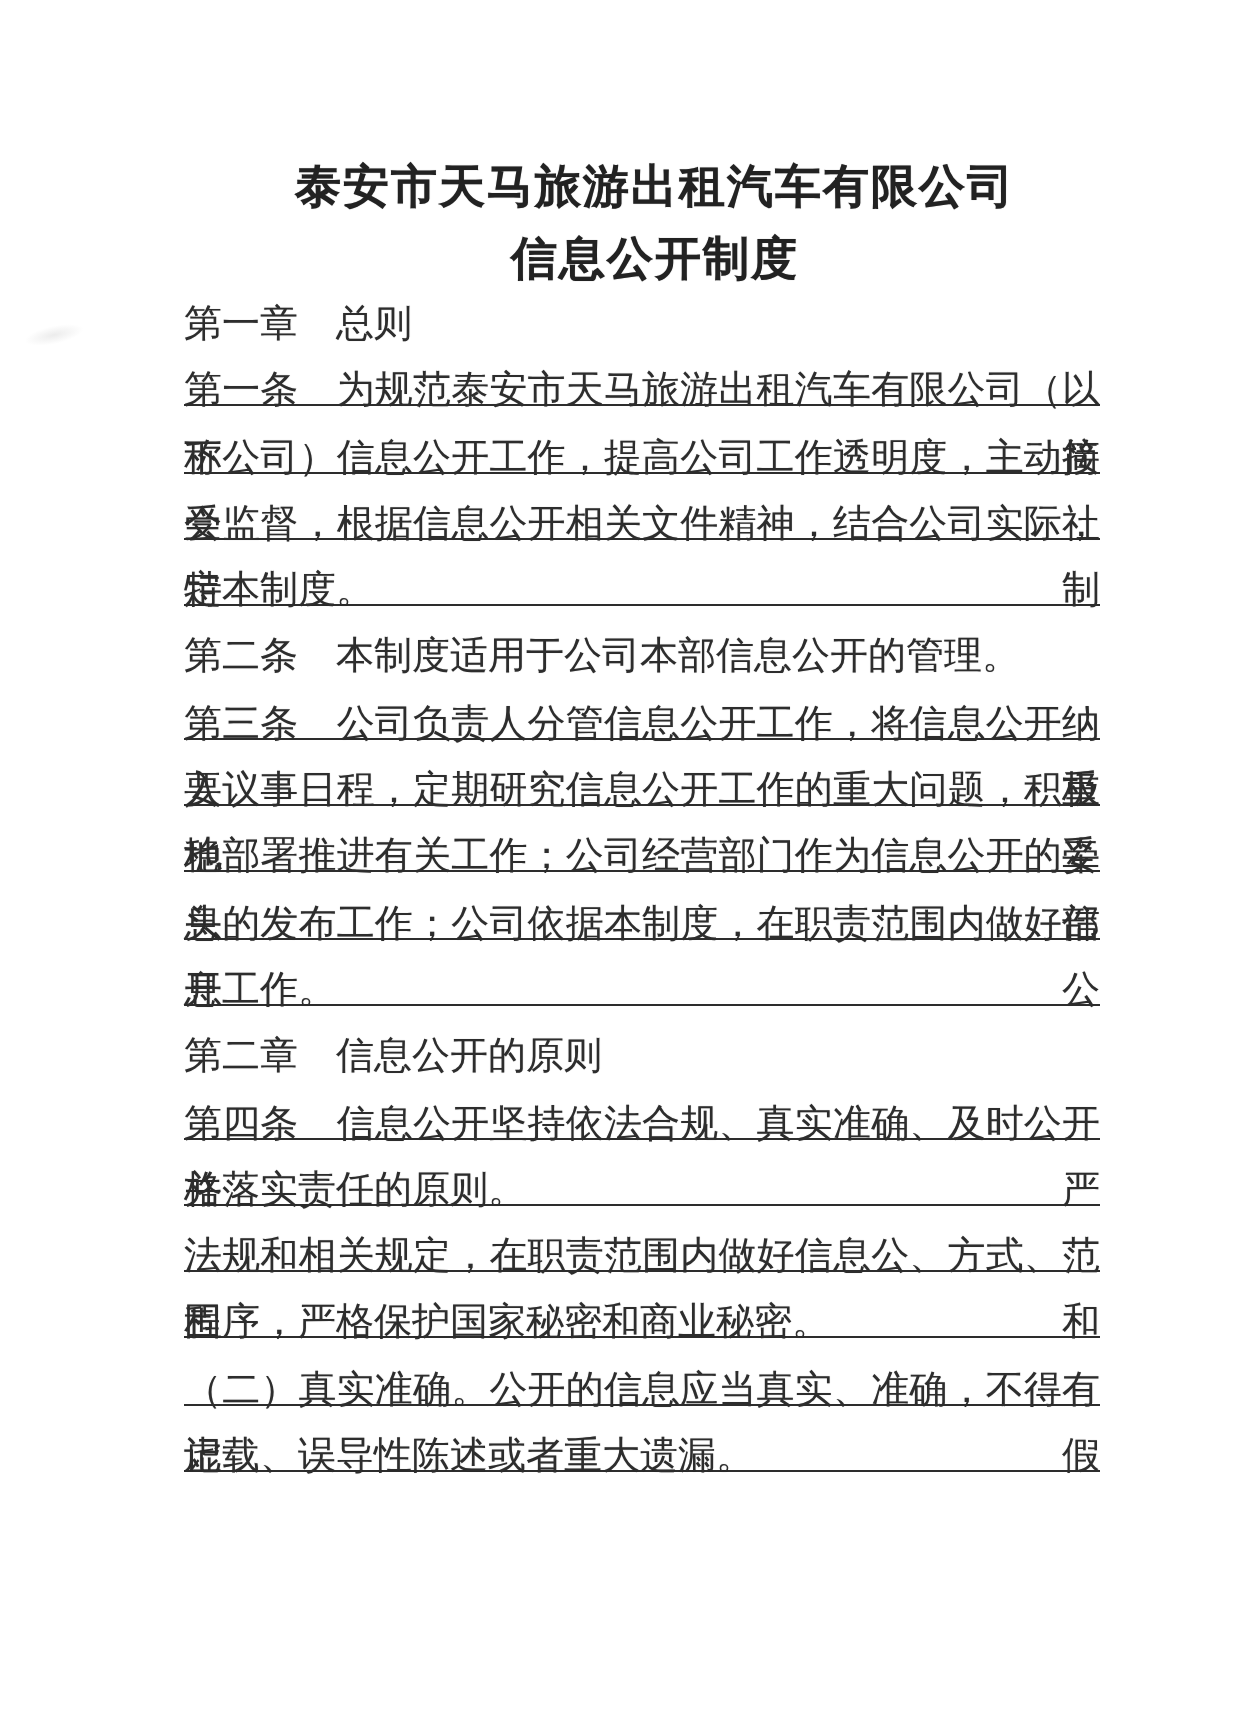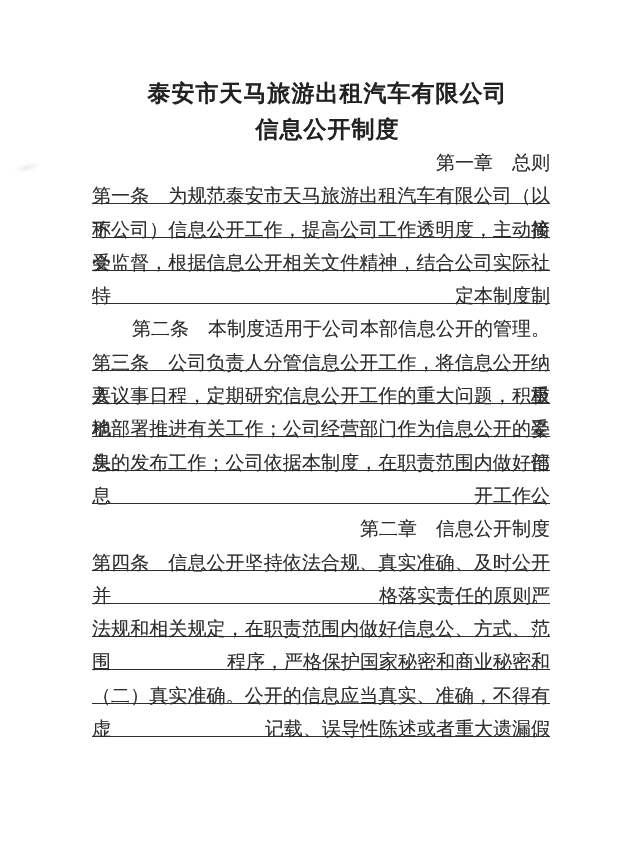--- a/index.html
+++ b/index.html
@@ -36,21 +36,21 @@
     left: 92px;
     width: 458px;
     font-size: 19px;
     line-height: 33.3px;
     color: #2d2d2d;
     text-shadow: 0 0 0.5px rgba(0,0,0,0.3);
   }
   .doc-line {
     height: 33.3px;
     white-space: pre;
-    text-align: right;
+    text-align: left;
   }
   .doc-line.fill {
     white-space: normal;
     text-align: justify;
     text-align-last: justify;
     text-justify: inter-character;
     text-decoration: underline;
   }
   
   .smudge {
@@ -80,21 +80,21 @@
       <div class="doc-line fill">第一条　为规范泰安市天马旅游出租汽车有限公司（以下简</div>
       <div class="doc-line fill">称公司）信息公开工作，提高公司工作透明度，主动接受社</div>
       <div class="doc-line fill">会监督，根据信息公开相关文件精神，结合公司实际，特制</div>
       <div class="doc-line">定本制度。</div>
       <div class="doc-line">第二条　本制度适用于公司本部信息公开的管理。</div>
       <div class="doc-line fill">第三条　公司负责人分管信息公开工作，将信息公开纳入重</div>
       <div class="doc-line fill">要议事日程，定期研究信息公开工作的重大问题，积极稳妥</div>
       <div class="doc-line fill">地部署推进有关工作；公司经营部门作为信息公开的牵头部</div>
       <div class="doc-line fill">息的发布工作；公司依据本制度，在职责范围内做好信息公</div>
       <div class="doc-line">开工作。</div>
-      <div class="doc-line">第二章　信息公开制度</div>
+      <div class="doc-line">第二章　信息公开的原则</div>
       <div class="doc-line fill">第四条　信息公开坚持依法合规、真实准确、及时公开并严</div>
       <div class="doc-line">格落实责任的原则。</div>
       <div class="doc-line fill">法规和相关规定，在职责范围内做好信息公、方式、范围和</div>
       <div class="doc-line">程序，严格保护国家秘密和商业秘密。</div>
       <div class="doc-line fill">（二）真实准确。公开的信息应当真实、准确，不得有虚假</div>
       <div class="doc-line">记载、误导性陈述或者重大遗漏。</div>
     </div>
 </div>
 
 </body></html>

